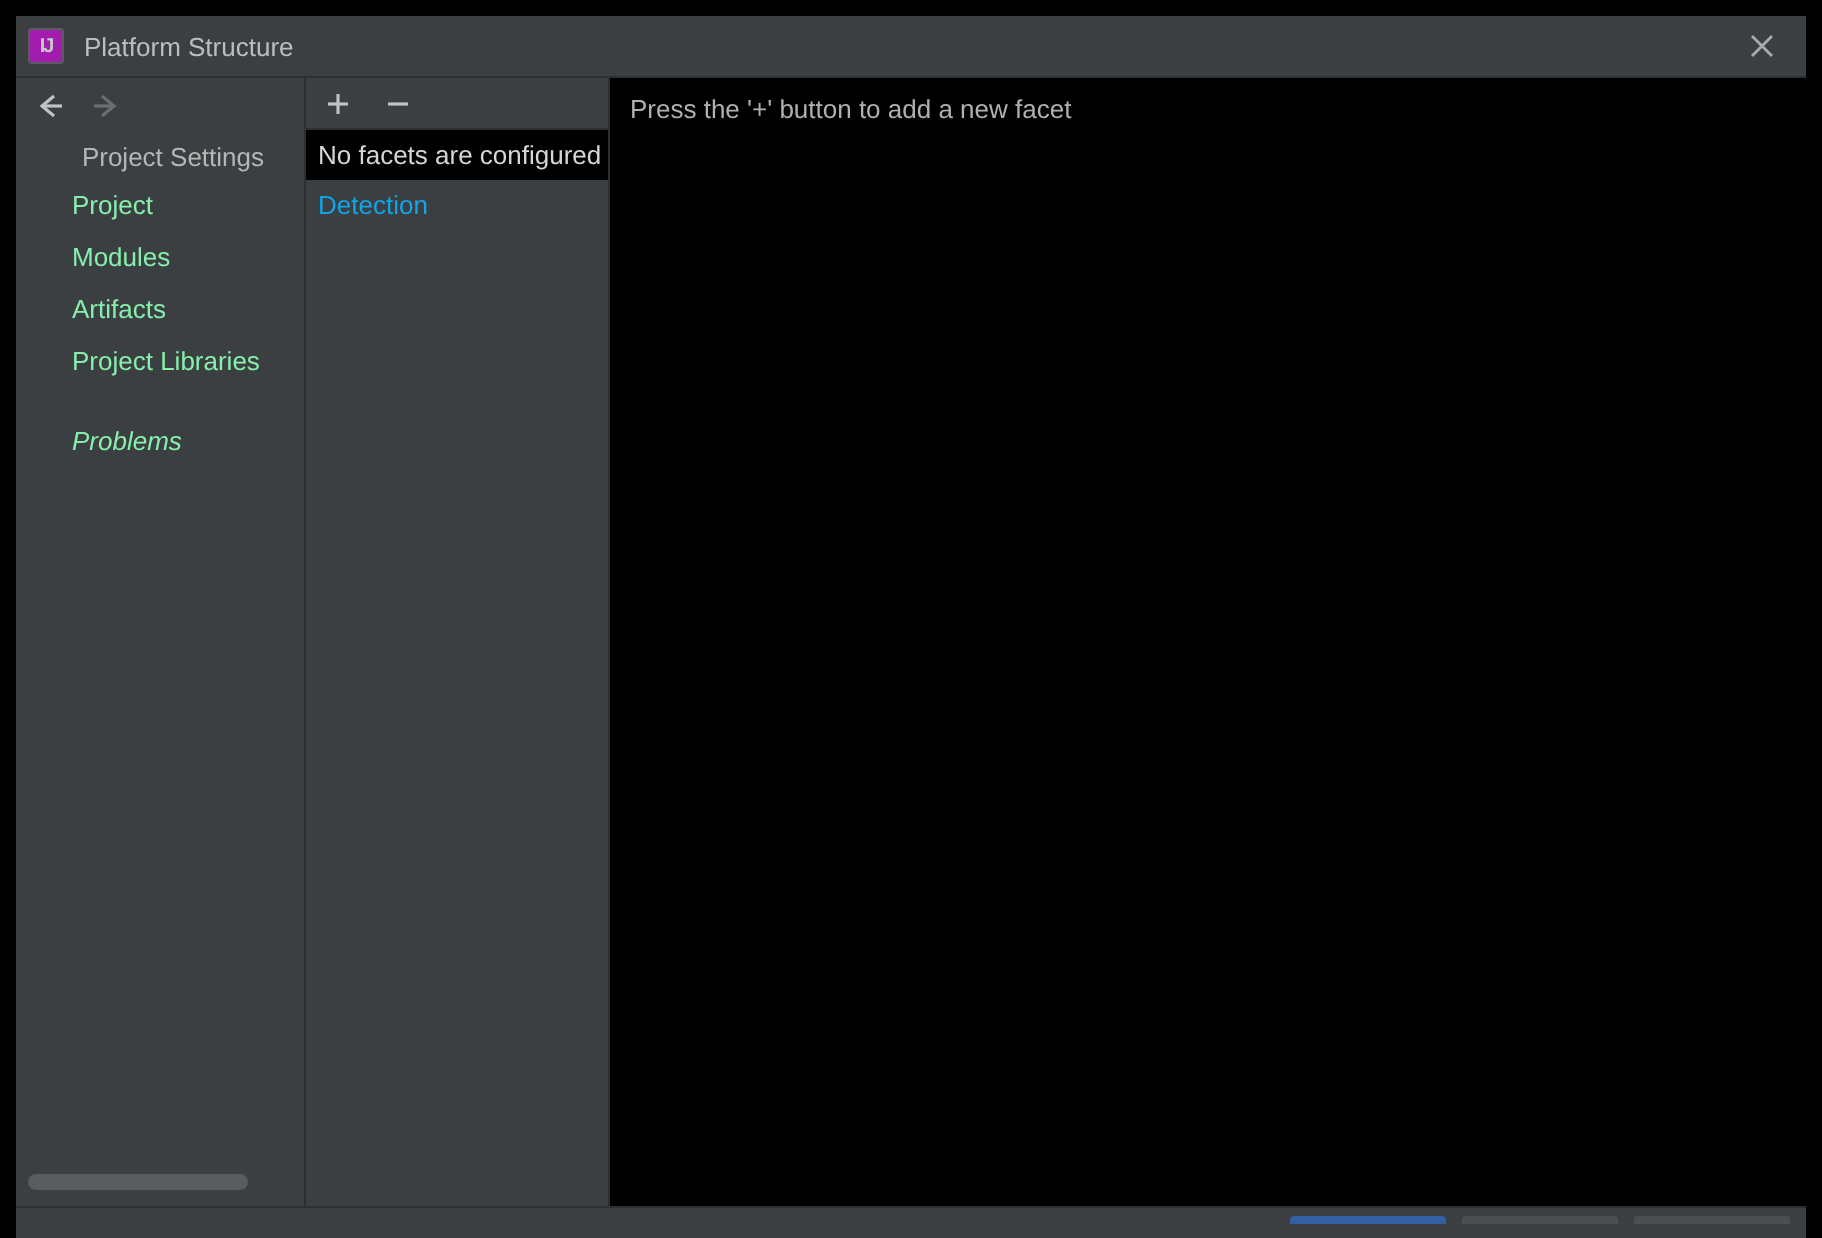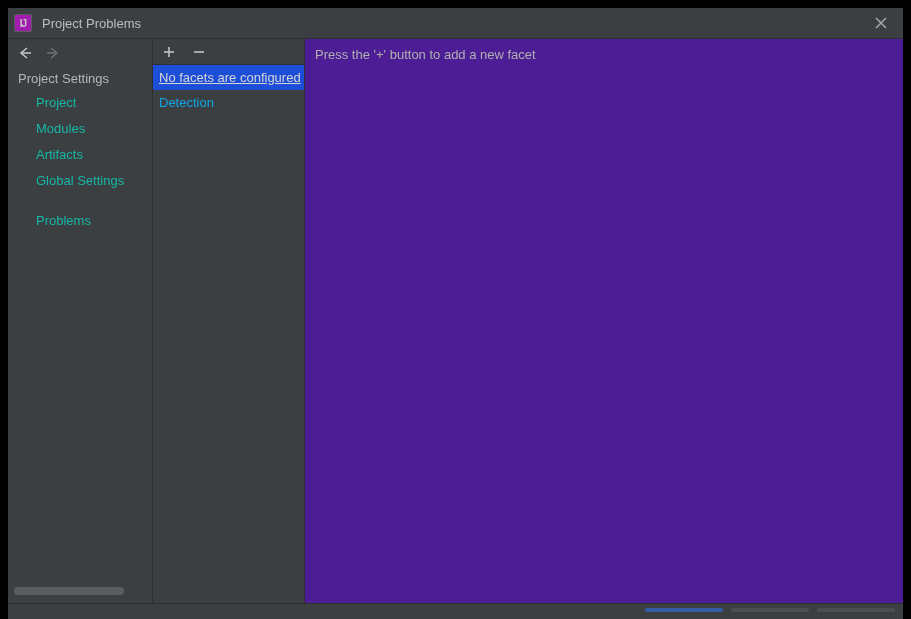--- a/index.html
+++ b/index.html
@@ -102,26 +102,27 @@
       cursor: pointer;
     }
     .nav-arrow.disabled { opacity: 0.35; cursor: default; }
     .nav-arrow svg { display:block; }
 
     .side-list {
       flex: 1 1 auto;
       overflow: hidden;
     }
     .side-heading {
-      padding: 4px 4px 4px 10px;
+      padding: 4px 20px 4px 10px;
       color: #b6b6b6;
+      text-align: right;
     }
     .side-item {
       padding: 4px 8px 4px 28px;
-      color: #14b8a6;
+      color: #86efac;
       white-space: nowrap;
       cursor: pointer;
       line-height: 18px;
     }
     .side-item.selected {
       background: #4b6eaf;
       color: #ffffff;
     }
     .side-spacer { height: 14px; }
 
@@ -173,29 +174,28 @@
     }
     .facet-item {
       padding: 4px 6px 4px 6px;
       color: #0ea5e9;
       white-space: nowrap;
       overflow: hidden;
       line-height: 17px;
       cursor: pointer;
     }
     .facet-item.selected {
-      background: #1d4ed8;
+      background: #000000;
       color: #d6d6d6;
-      text-decoration: underline;
     }
 
     
     .detail {
       flex: 1 1 auto;
-      background: #4c1d95;
+      background: #000000;
       padding: 8px 10px;
       color: #b0b0b0;
     }
 
     
     .footer {
       height: 16px;
       border-top: 1px solid #2e2f30;
       background: #3c3f41;
       display: flex;
@@ -215,21 +215,21 @@
       width: 78px;
     }
   </style>
 </head>
 <body>
 
 <div class="window">
 
   <div class="titlebar">
     <div class="app-icon">IJ</div>
-    <div class="title">Project Problems</div>
+    <div class="title">Platform Structure</div>
     <div class="close">
       <svg width="12" height="12" viewBox="0 0 12 12">
         <line x1="1" y1="1" x2="11" y2="11" stroke="#aaaaaa" stroke-width="1.4"></line>
         <line x1="11" y1="1" x2="1" y2="11" stroke="#aaaaaa" stroke-width="1.4"></line>
       </svg>
     </div>
   </div>
 
   <div class="body">
 
@@ -248,24 +248,24 @@
           </svg>
         </div>
       </div>
 
       <div class="side-list">
         <div class="side-heading">Project Settings</div>
         <div class="side-item">Project</div>
         <div class="side-item">Modules</div>
         <div class="side-item">Artifacts</div>
 
-        <div class="side-item">Global Settings</div>
+        <div class="side-item">Project Libraries</div>
 
         <div class="side-spacer"></div>
-        <div class="side-item" style="padding-left:28px;">Problems</div>
+        <div class="side-item" style="padding-left:28px;font-style:italic;">Problems</div>
       </div>
 
       <div class="sidebar-hscroll">
         <div class="thumb"></div>
       </div>
     </div>
 
     <div class="middle">
       <div class="toolbar">
         <div class="tool-btn">

